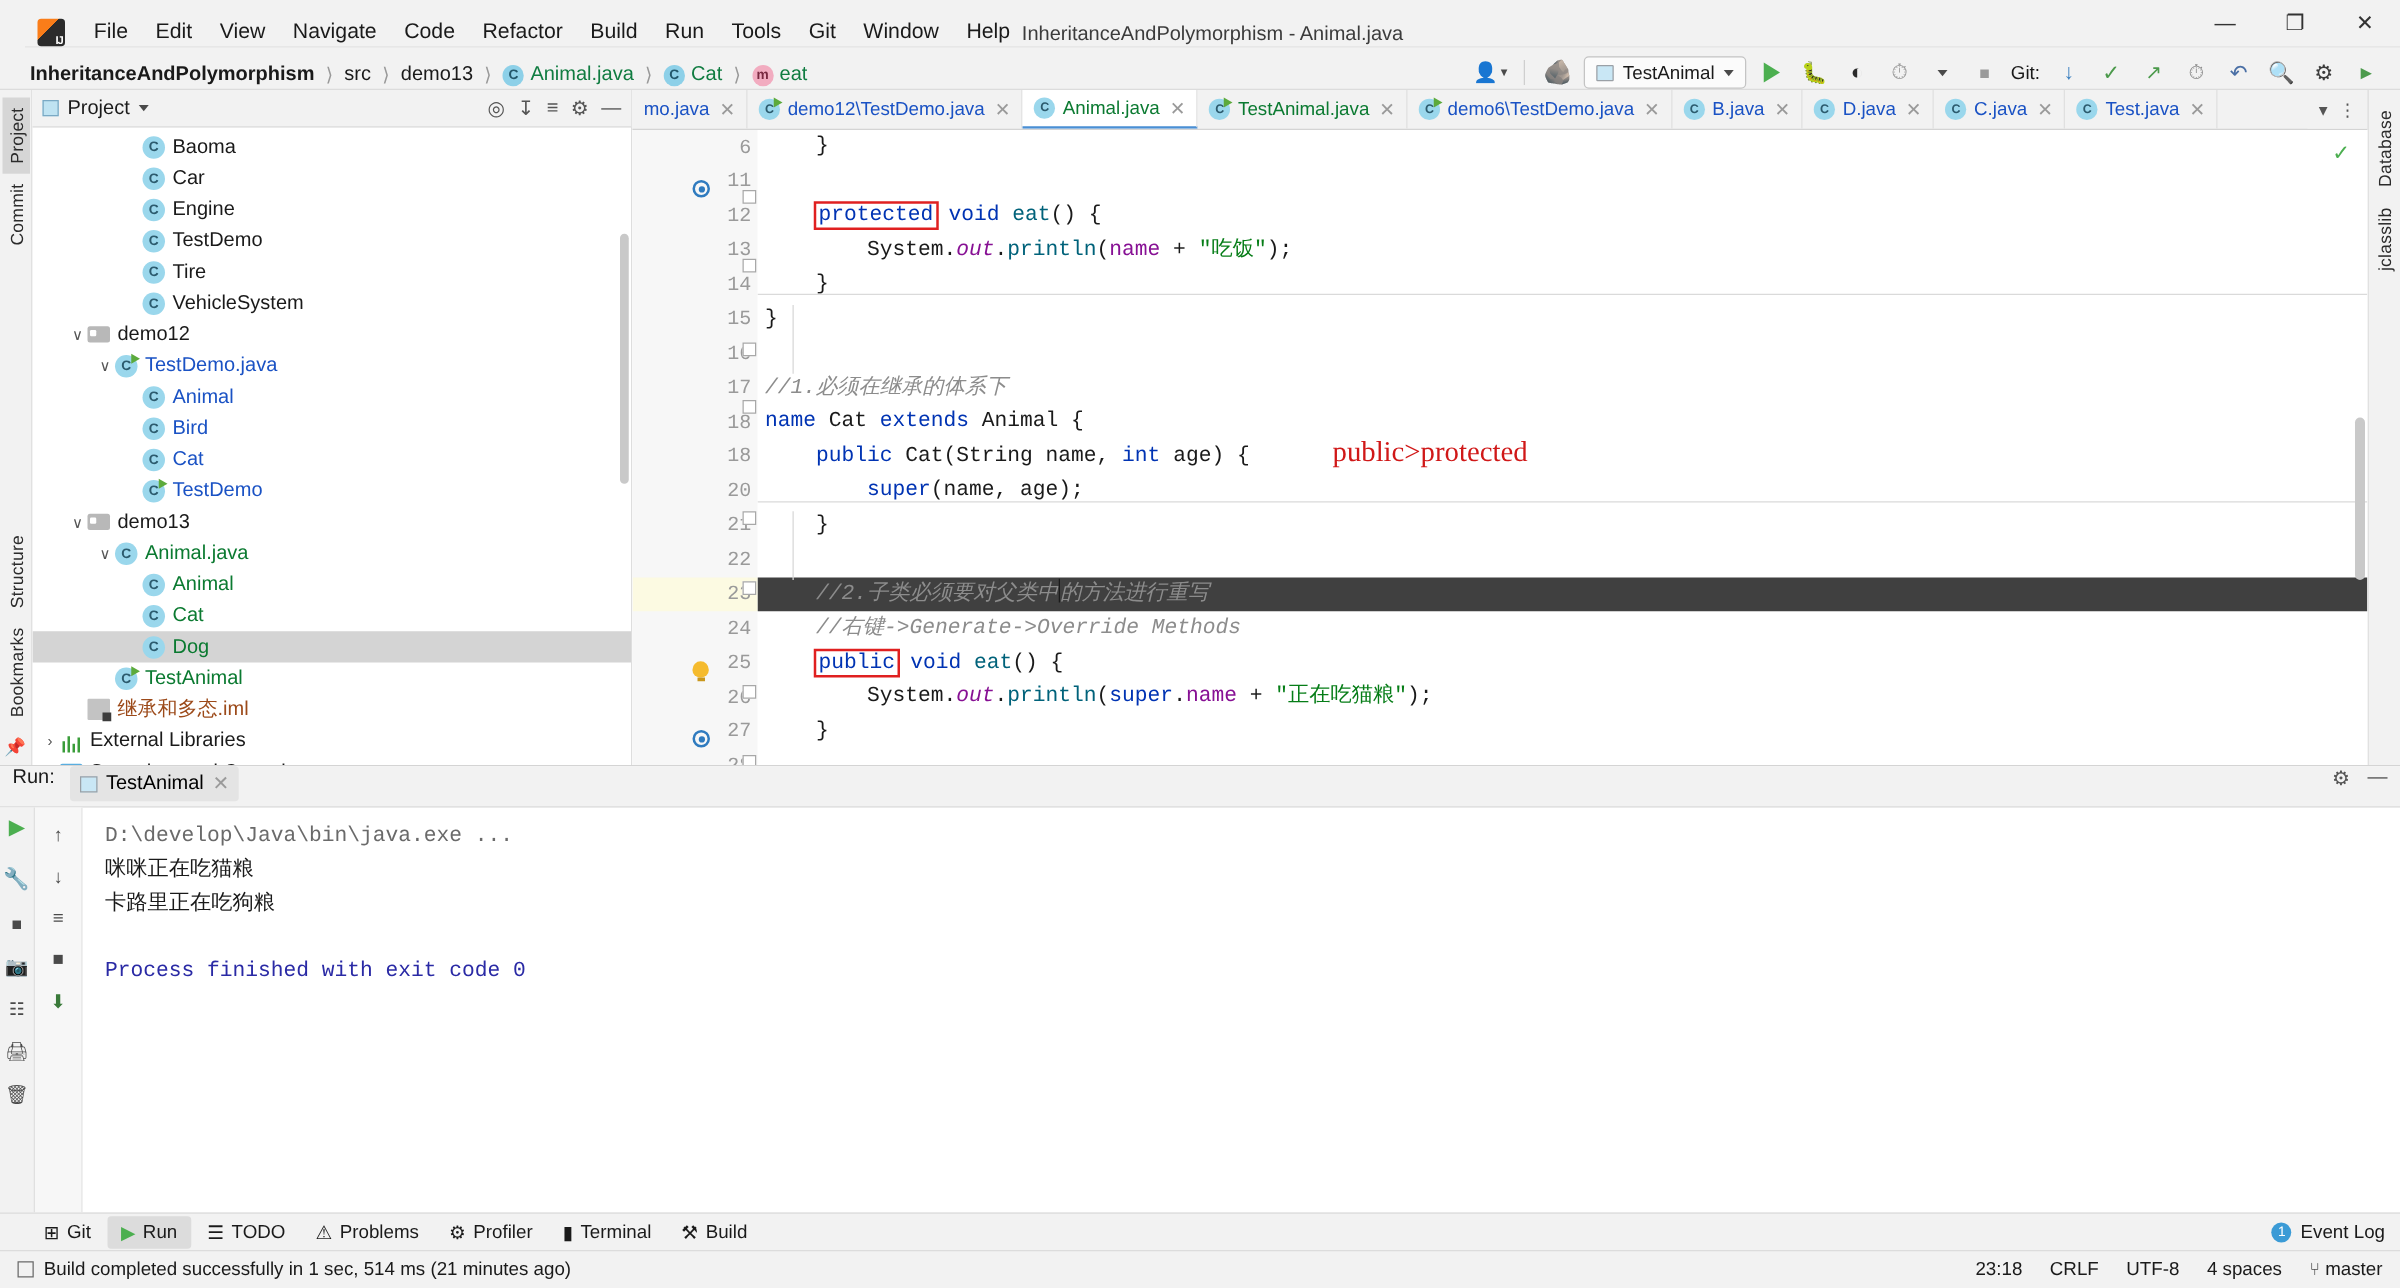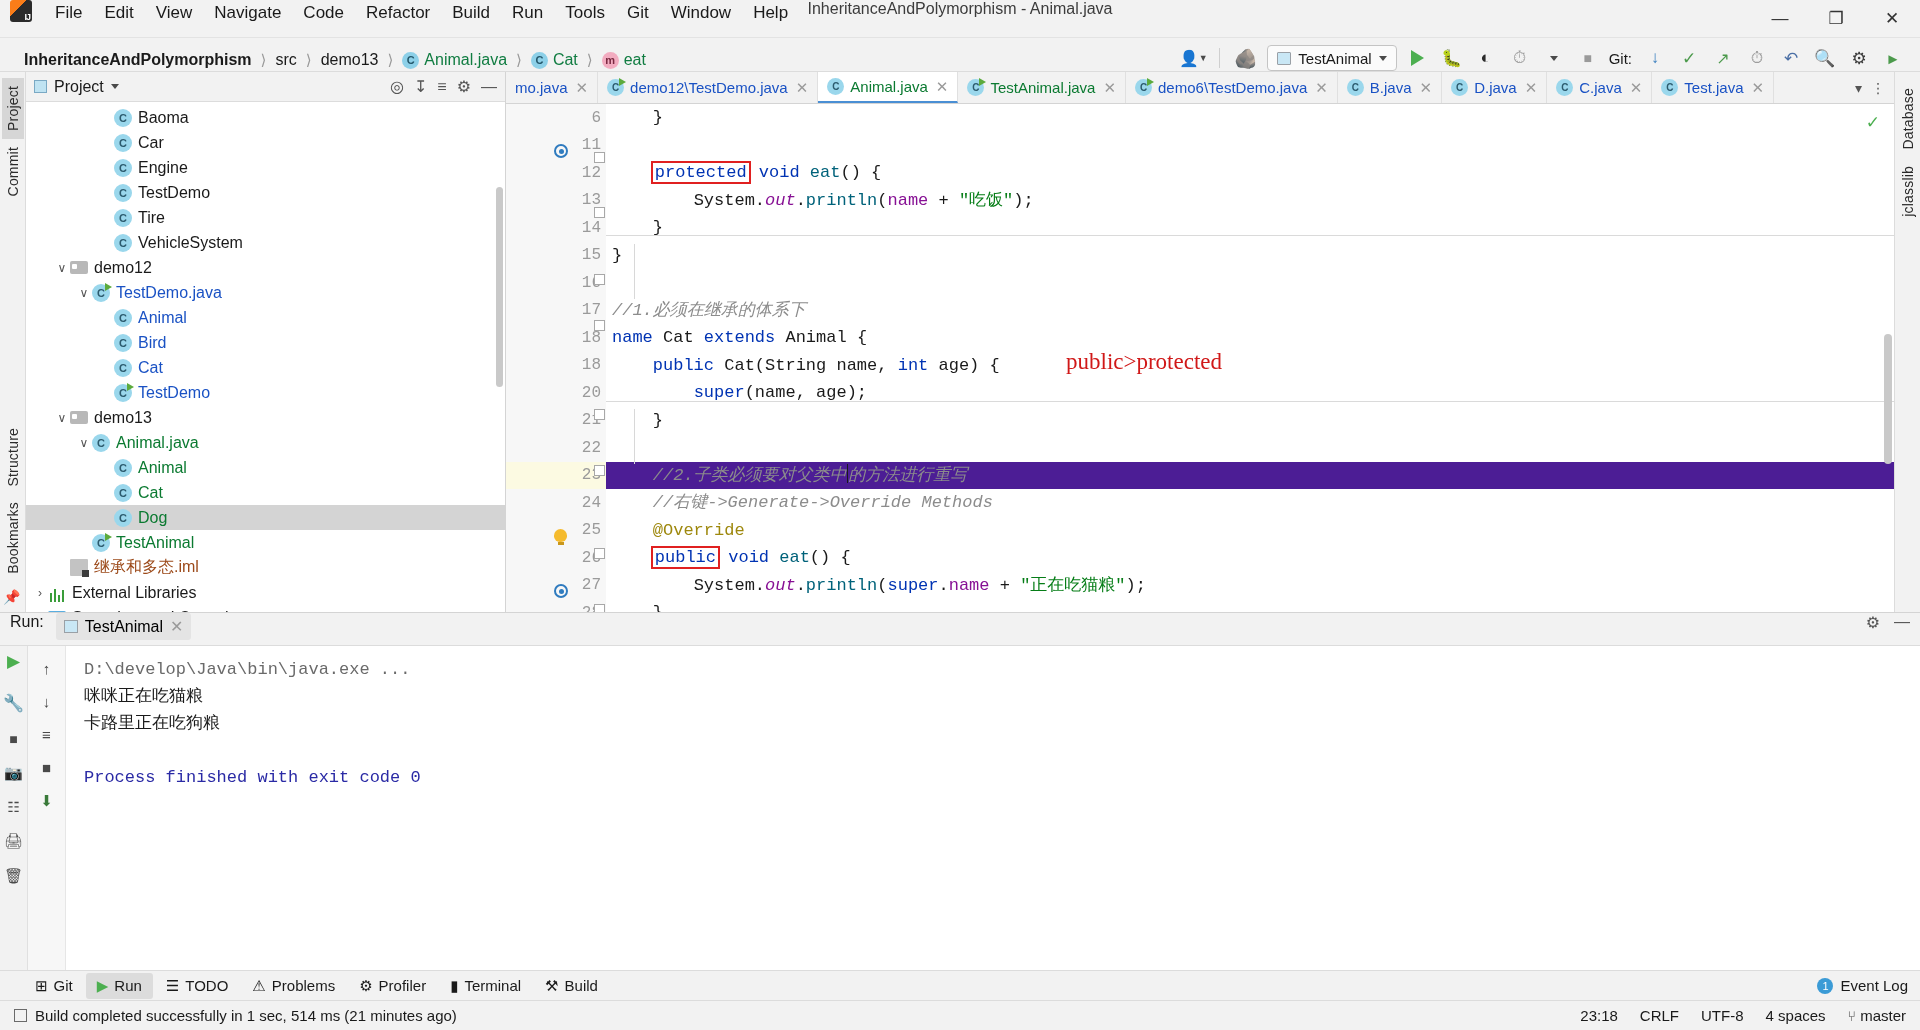--- a/index.html
+++ b/index.html
@@ -5,22 +5,22 @@
   * { box-sizing: border-box; margin: 0; padding: 0; }
   html, body {
     width: 1920px; height: 1030px;
     font-family: "Liberation Sans", sans-serif;
     background: #f2f2f2; overflow: hidden;
     -webkit-font-smoothing: antialiased;
   }
   .app { width: 1920px; height: 1030px; display: flex; flex-direction: column; background: #f2f2f2; }
 
   
-  .titlebar { height: 38px; background: #f2f2f2; display: flex; align-items: flex-start;
-    border-bottom: 1px solid #e3e3e3; position: relative; flex: 0 0 38px; }
+  .titlebar { height: 38px; background: #f2f2f2; display: flex; align-items: flex-end;
+    border-bottom: 1px solid #e3e3e3; position: relative; flex: 0 0 38px; margin-left: 20px; }
   .logo { width: 22px; height: 22px; margin-left: 10px; margin-right: 12px; position: relative;
      background: linear-gradient(135deg,#fa7d19 0%, #fa7d19 38%, #2b2b2b 38%, #2b2b2b 100%);
      border-radius: 3px; }
   .logo::after { content: "IJ"; position: absolute; right: 2px; bottom: 0px; color: #fff;
      font-size: 9px; font-weight: bold; letter-spacing: -1px; }
   .menubar { display: flex; align-items: center; gap: 0px; }
   .menu-item { padding: 4px 11px; font-size: 17px; color: #1a1a1a; cursor: default; line-height: 1; }
   .win-title { position: absolute; left: 0; right: 0; text-align: center; font-size: 16px; color: #3c3c3c;
      pointer-events: none; }
   .win-ctrls { margin-left: auto; display: flex; height: 100%; }
@@ -129,21 +129,21 @@
   .bulb { width: 13px; height: 13px; border-radius: 50% 50% 45% 45%; background: #f5bb2e; position: relative; }
   .bulb::after { content: ""; position: absolute; left: 3.5px; bottom: -3px; width: 6px; height: 3px;
      background: #c9971c; }
   .ovr { width: 14px; height: 14px; border-radius: 50%; border: 2px solid #2f7bbf; position: relative; }
   .ovr::after { content: ""; position: absolute; left: 2.5px; top: 2.5px; width: 5px; height: 5px;
      background: #2f7bbf; border-radius: 50%; }
 
   .code { flex: 1; position: relative; font-family: "Liberation Mono", monospace; font-size: 17px;
      overflow: hidden; }
   .crow { height: 27.5px; line-height: 27.5px; white-space: pre; padding-left: 6px; }
-  .crow.hl { background: #4c1d95; }
+  .crow.hl { background: #404040; }
   .foldmark { position: absolute; left: 88px; width: 11px; height: 11px; border: 1px solid #a8a8a8;
      background: #fff; }
   .kw { color: #0033b3; }
   .str { color: #067d17; }
   .cmt { color: #8c8c8c; font-style: italic; }
   .fld { color: #871094; }
   .mth { color: #00627a; }
   .typ { color: #1a1a1a; }
   .ann { color: #9e880d; }
   .plain { color: #1a1a1a; }
@@ -521,21 +521,20 @@
             <div class="crow"><span class="plain">}</span></div>
             <div class="crow"><span class="plain"></span></div>
             <div class="crow"><span class="cmt">//1.必须在继承的体系下</span></div>
             <div class="crow"><span class="kw">name</span> <span class="typ">Cat</span> <span class="kw">extends</span> <span class="typ">Animal</span> <span class="plain">{</span></div>
             <div class="crow">    <span class="kw">public</span> <span class="typ">Cat</span><span class="plain">(</span><span class="typ">String</span> <span class="plain">name, </span><span class="kw">int</span> <span class="plain">age) {</span></div>
             <div class="crow">        <span class="kw">super</span><span class="plain">(name, age);</span></div>
             <div class="crow"><span class="plain">    }</span></div>
             <div class="crow"><span class="plain"></span></div>
             <div class="crow hl">    <span class="cmt">//2.子类必须要对父类中</span><span class="caretline"></span><span class="cmt">的方法进行重写</span></div>
             <div class="crow">    <span class="cmt">//右键-&gt;Generate-&gt;Override Methods</span></div>
-            <div class="crow">    <span class="ann">@Override</span></div>
             <div class="crow">    <span class="redbox"><span class="kw">public</span></span> <span class="kw">void</span> <span class="mth">eat</span><span class="plain">() {</span></div>
             <div class="crow">        <span class="plain">System.</span><span class="fld" style="font-style:italic">out</span><span class="plain">.</span><span class="mth">println</span><span class="plain">(</span><span class="kw">super</span><span class="plain">.</span><span class="fld">name</span><span class="plain"> + </span><span class="str">"正在吃猫粮"</span><span class="plain">);</span></div>
             <div class="crow"><span class="plain">    }</span></div>
             <div class="sep-line" style="top: 131px;"></div>
             <div class="sep-line" style="top: 297px;"></div>
             <div class="annot" style="left: 460px; top: 245px;">public&gt;protected</div>
             <div class="indent-guide" style="left: 28px; top: 140px; height: 55px;"></div>
             <div class="indent-guide" style="left: 28px; top: 305px; height: 55px;"></div>
           </div>
         <div class="check-ok">✓</div>

